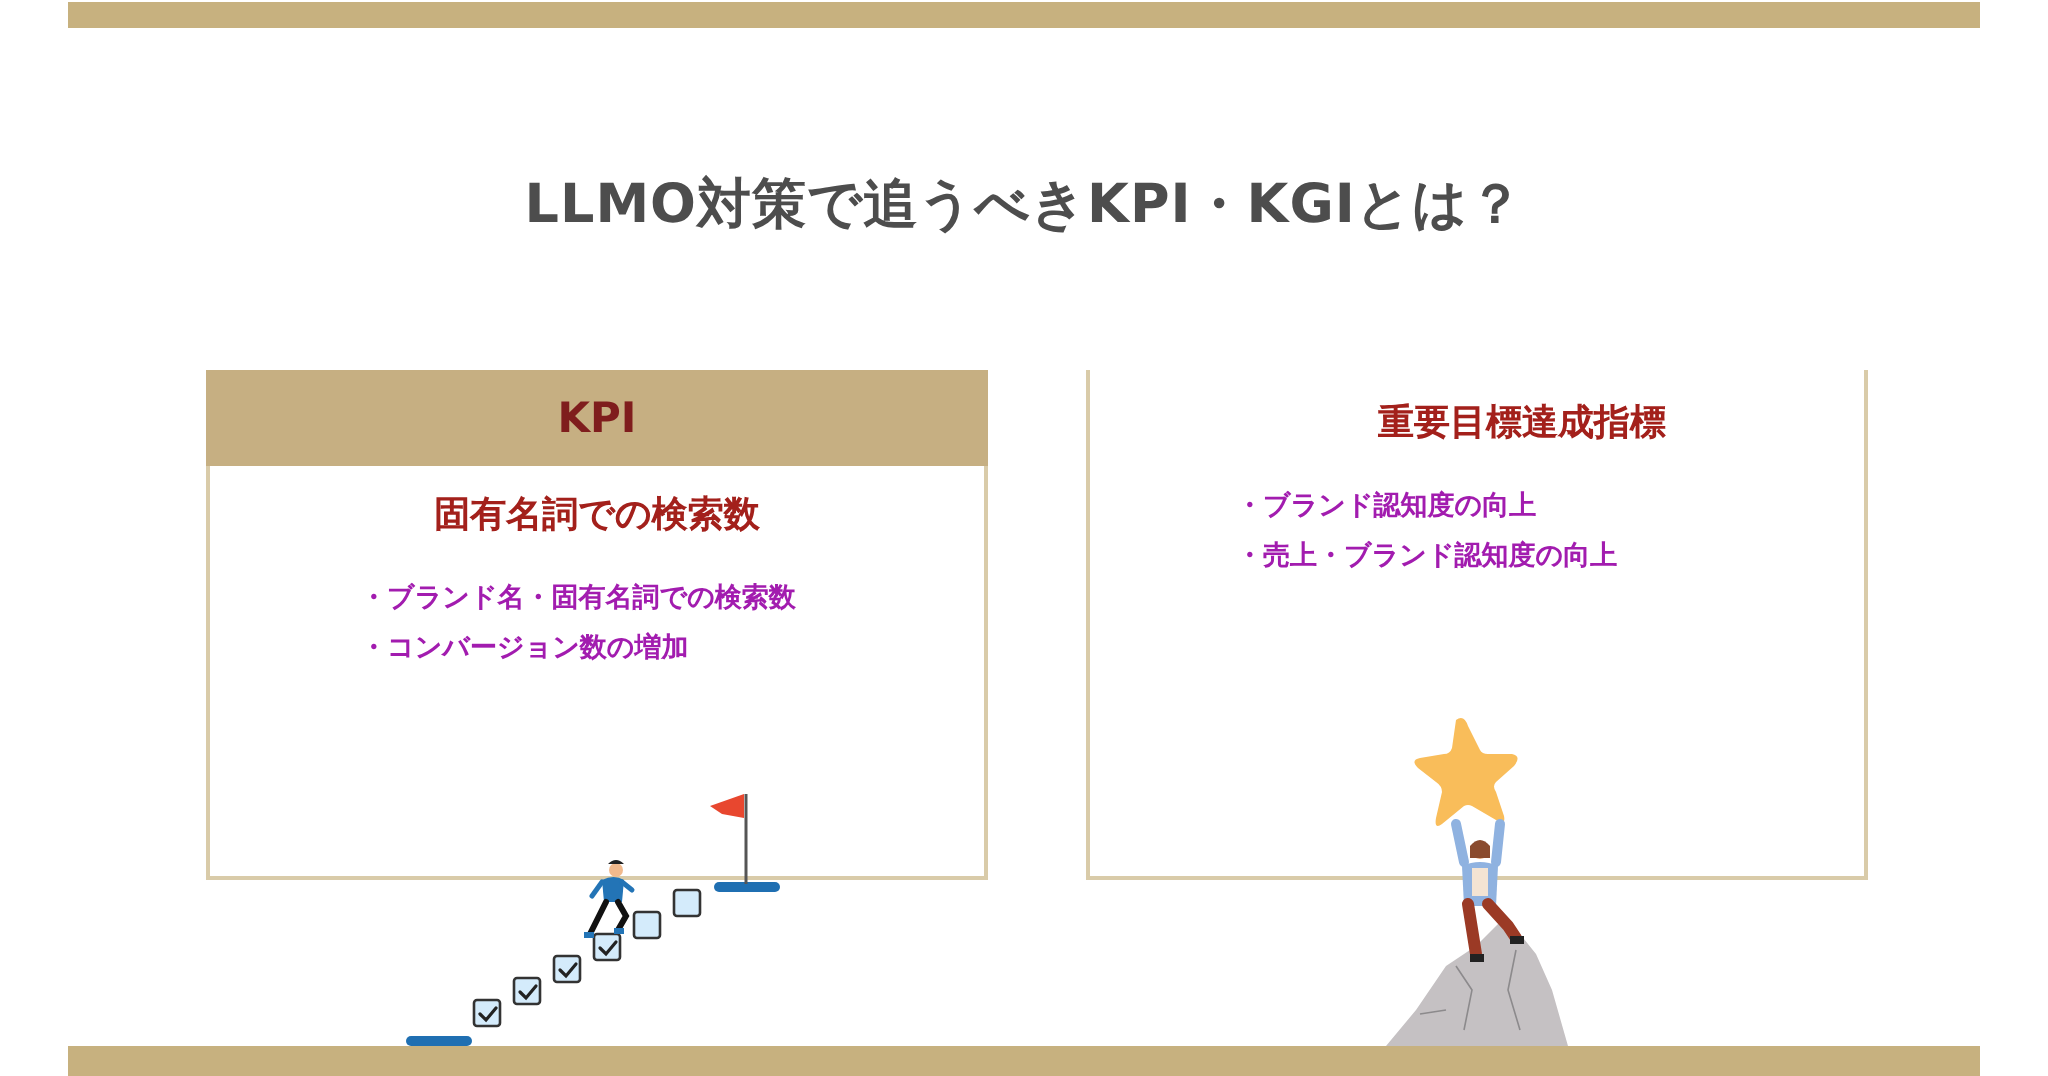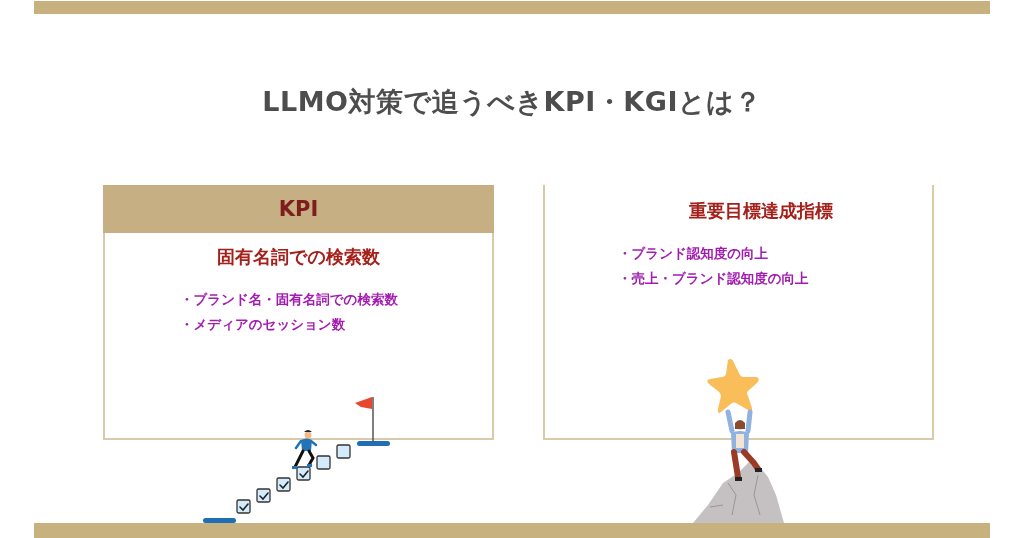--- a/index.html
+++ b/index.html
@@ -39,21 +39,21 @@
 
 <div class="bar top"></div>
 
 <h1 class="title" style="margin:0;">LLMO対策で追うべきKPI・KGIとは？</h1>
 
 <div class="card kpi">
   <div class="card-head">KPI</div>
   <div class="card-sub">固有名詞での検索数</div>
   <ul class="list">
     <li>・ブランド名・固有名詞での検索数</li>
-    <li>・メディアのセッション数</li>
+    <li>・コンバージョン数の増加</li>
   </ul>
 </div>
 
 <div class="card kgi">
   <div class="card-sub">重要目標達成指標</div>
   <ul class="list">
     <li>・ブランド認知度の向上</li>
     <li>・売上・ブランド認知度の向上</li>
   </ul>
 </div>

